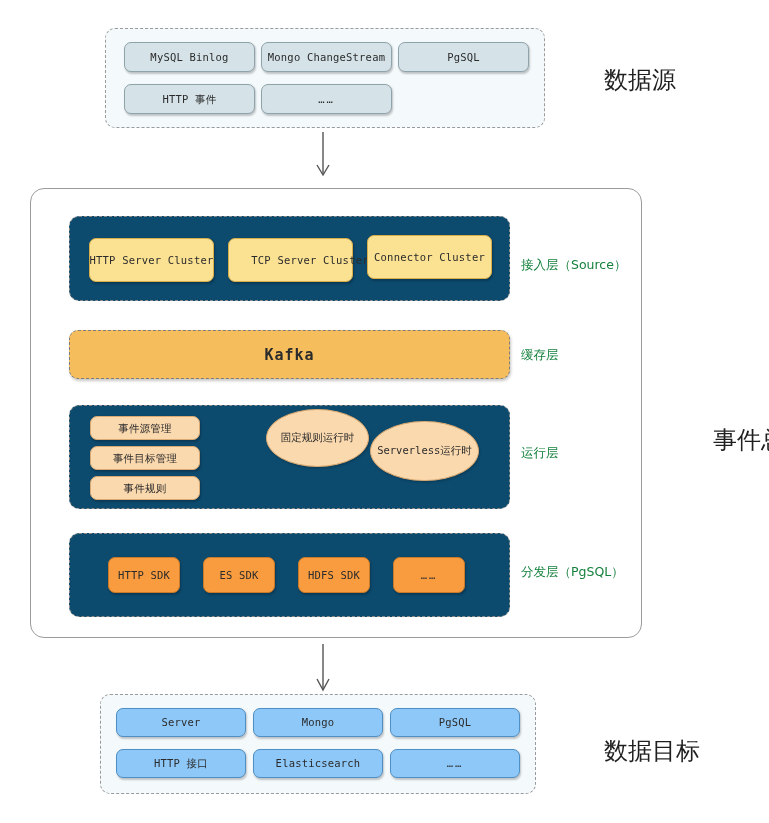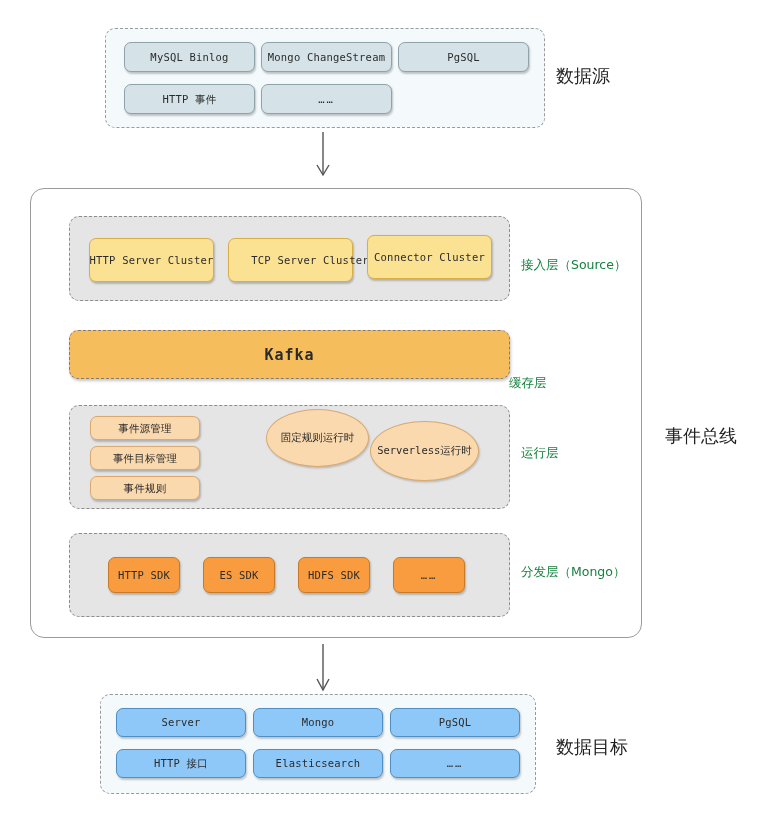--- a/index.html
+++ b/index.html
@@ -99,39 +99,39 @@
   .bus-outer {
     border: 1.3px solid #9b9b9b;
     border-radius: 14px;
     background: #ffffff;
   }
 
   
   .layer-panel {
     border: 1.6px dashed #8c8c8c;
     border-radius: 10px;
-    background: #e5e5e5;
+    background: #0c4a6e;
   }
 
   
   .side-label {
     position: absolute;
     font-family: "DejaVu Sans", "Liberation Sans", sans-serif;
     font-size: 12.5px;
     color: #15803d;
     white-space: nowrap;
   }
   .big-label {
     position: absolute;
     font-family: "DejaVu Sans", "Liberation Sans", sans-serif;
     font-size: 19px;
     color: #1f1f1f;
     white-space: nowrap;
   }
-  .big-label.size-lg { font-size: 18px; }
+  .big-label.size-lg { font-size: 24px; margin-left: 48px; }
 
   
   .arrow-svg { position: absolute; overflow: visible; }
 </style>
 </head>
 <body>
 
 <div class="canvas">
 
   <div class="abs group-dashed" style="left:105px; top:28px; width:440px; height:100px;">
@@ -169,23 +169,23 @@
 
     <div class="abs layer-panel" style="left:38px; top:344px; width:441px; height:84px;">
       <div class="chip chip-orange" style="left:38px; top:23px; width:72px; height:36px;">HTTP SDK</div>
       <div class="chip chip-orange" style="left:133px; top:23px; width:72px; height:36px;">ES SDK</div>
       <div class="chip chip-orange" style="left:228px; top:23px; width:72px; height:36px;">HDFS SDK</div>
       <div class="chip chip-orange" style="left:323px; top:23px; width:72px; height:36px; letter-spacing:2px;">……</div>
     </div>
   </div>
 
   <div class="side-label" style="left:521px; top:257px;">接入层（Source）</div>
-  <div class="side-label" style="left:509px; top:347px;margin-top:28px;">缓存层</div>
+  <div class="side-label" style="left:521px; top:347px;">缓存层</div>
   <div class="side-label" style="left:521px; top:445px;">运行层</div>
-  <div class="side-label" style="left:521px; top:564px;">分发层（Mongo）</div>
+  <div class="side-label" style="left:521px; top:564px;">分发层（PgSQL）</div>
 
   <div class="big-label size-lg" style="left:665px; top:424px;">事件总线</div>
 
   <svg class="arrow-svg" style="left:312px; top:644px; width:22px; height:48px;" viewBox="0 0 22 48">
     <line x1="11" y1="0" x2="11" y2="45" stroke="#555" stroke-width="1.4"></line>
     <polyline points="5,35 11,46 17,35" fill="none" stroke="#555" stroke-width="1.4"></polyline>
   </svg>
 
   <div class="abs group-dashed" style="left:100px; top:694px; width:436px; height:100px;">
     <div class="chip chip-tgt" style="left:15px; top:13px; width:130px; height:29px;">Server</div>

